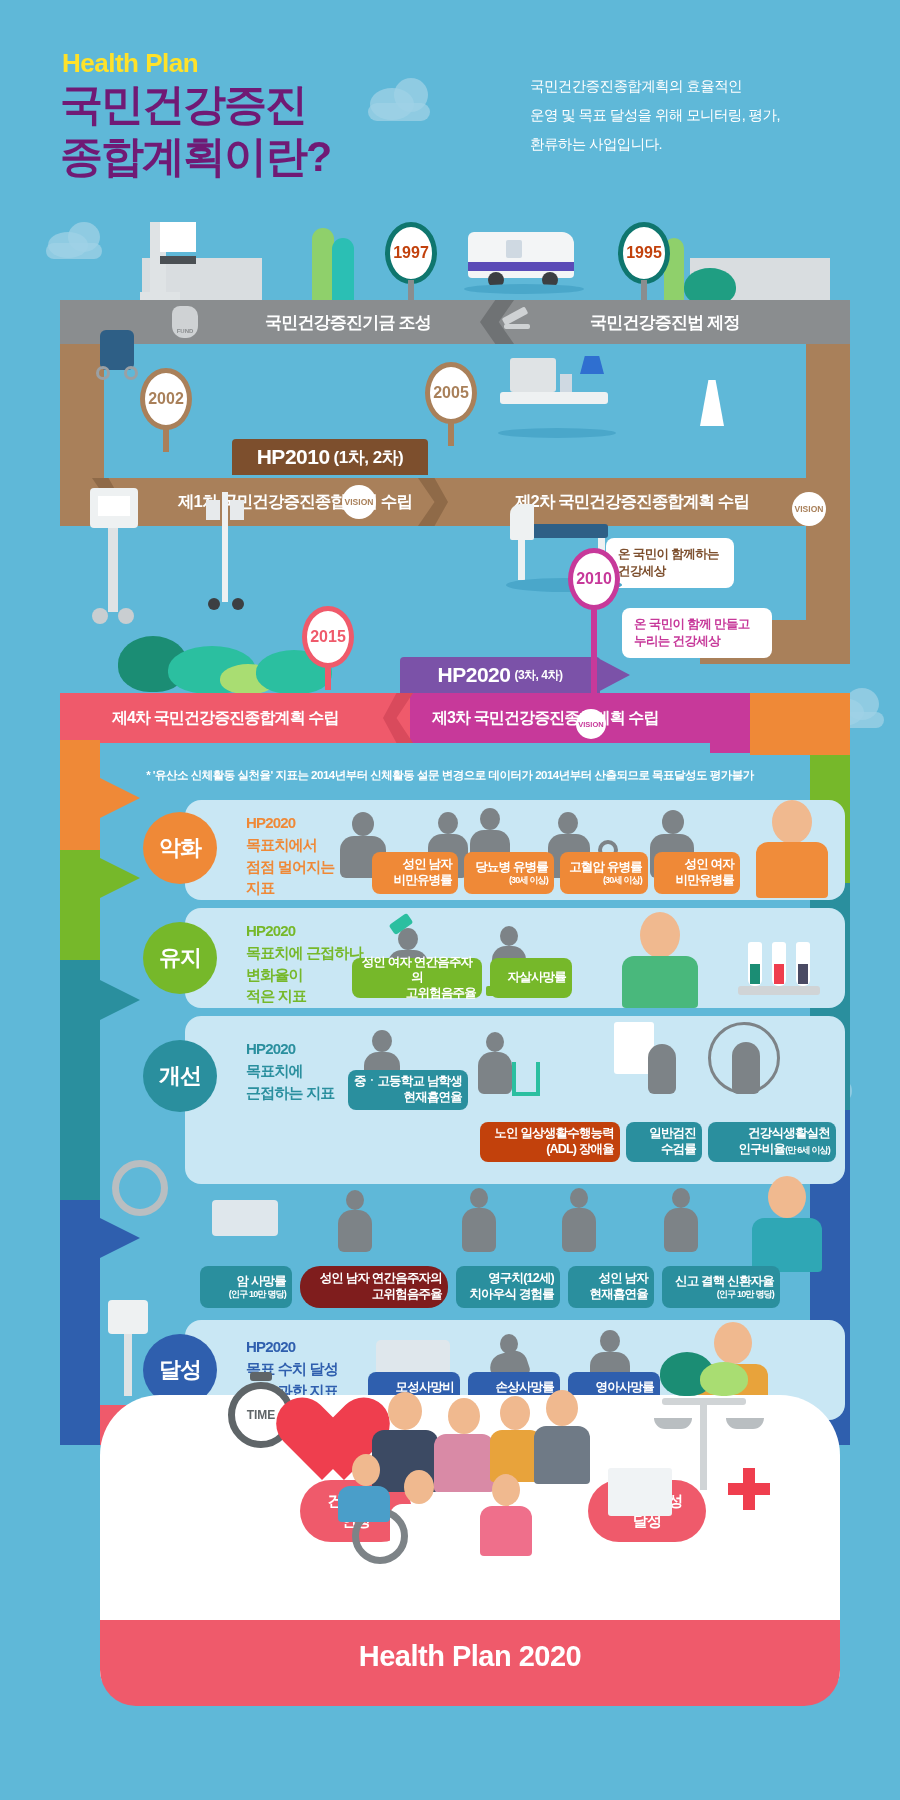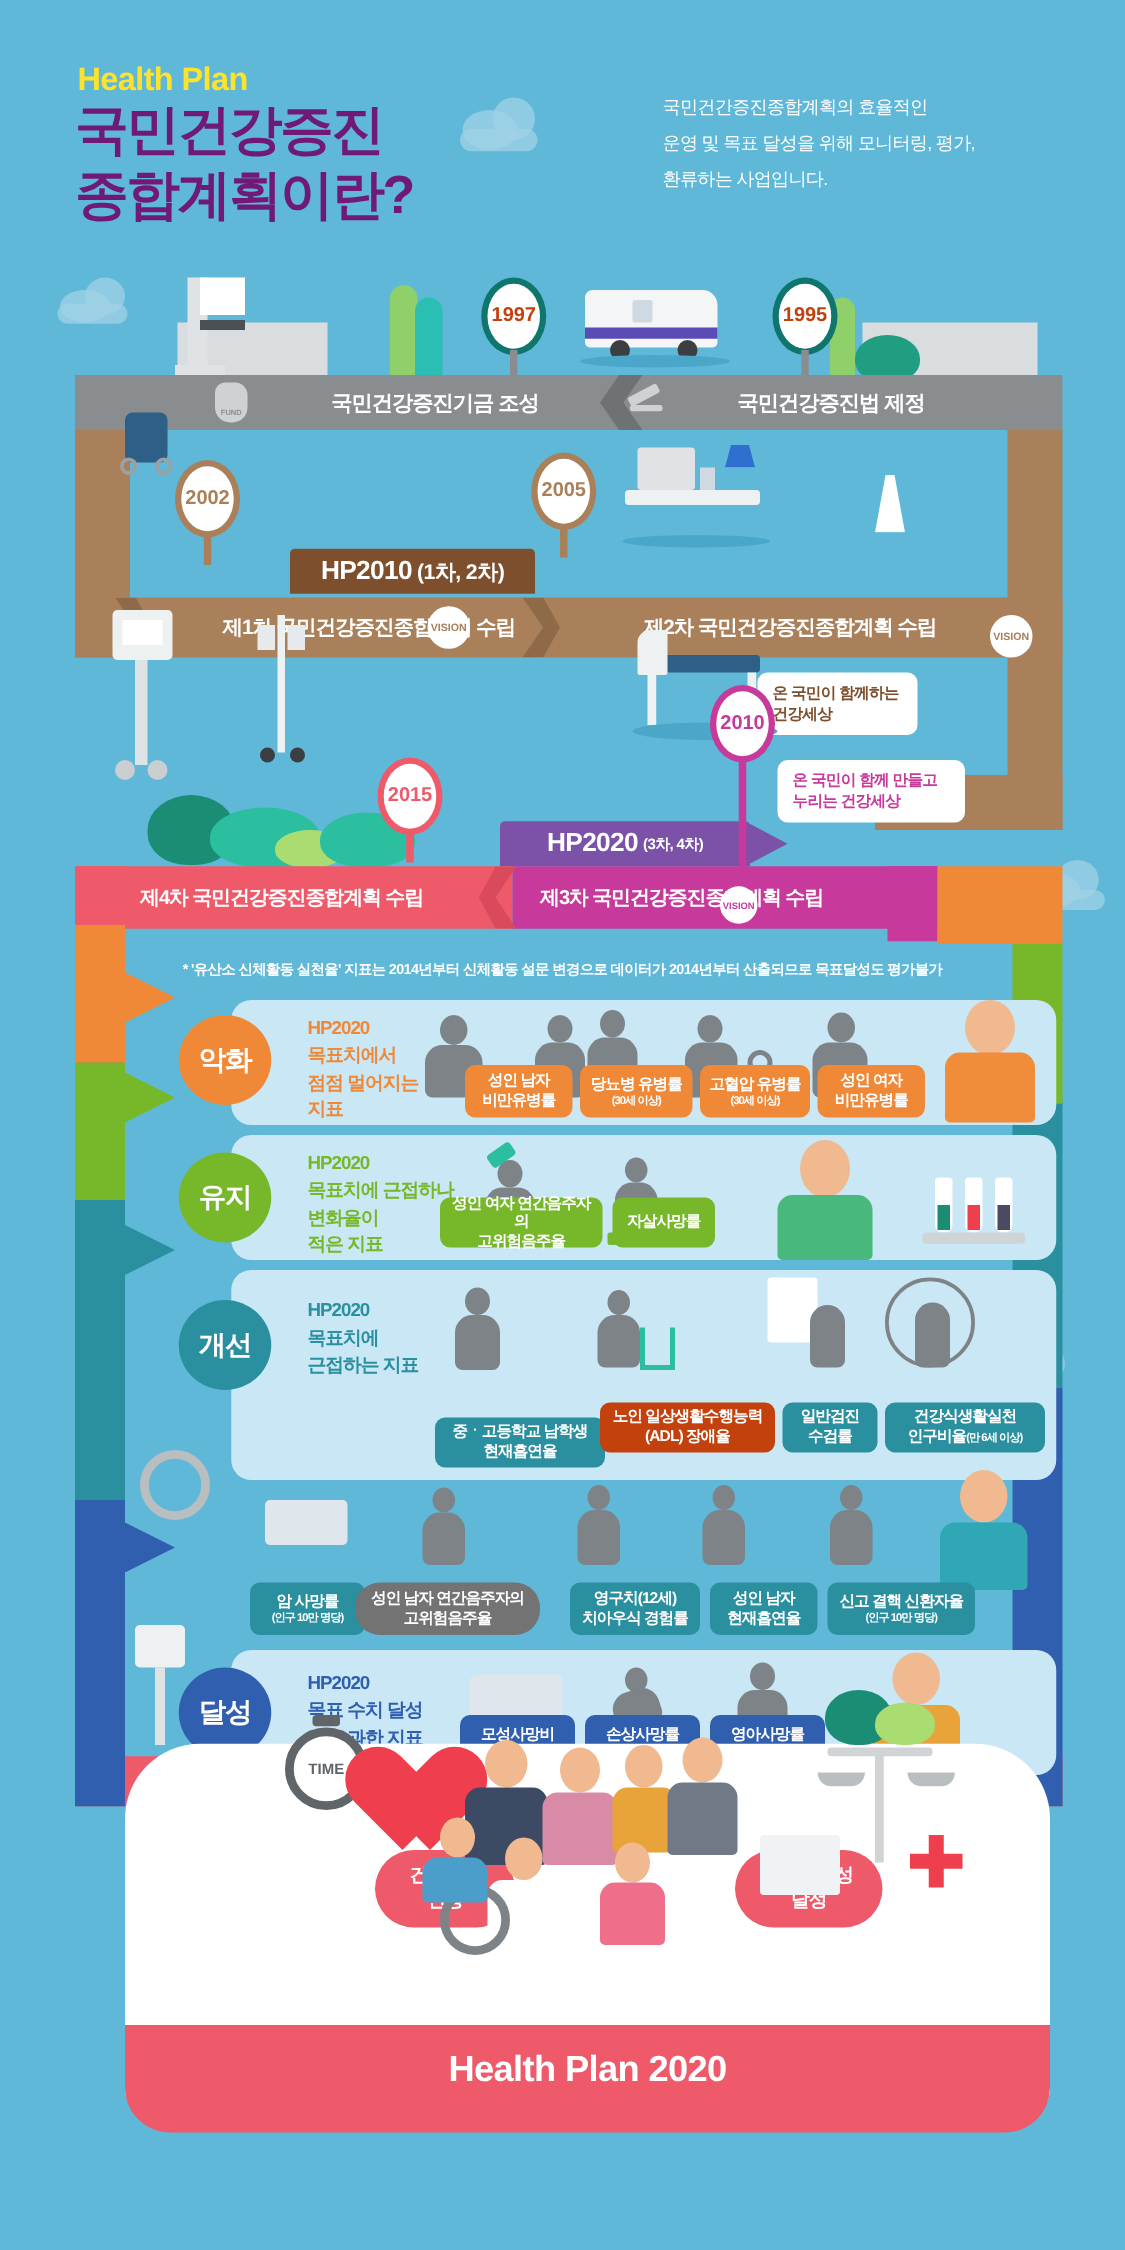--- a/index.html
+++ b/index.html
@@ -197,21 +197,21 @@
     display:flex; align-items:center; justify-content:center;
     color:#fff; font-size:22px; font-weight:bold; letter-spacing:-1px;
   }
   .panel-head {
     position:absolute; font-size:15px; font-weight:bold; line-height:1.45;
     letter-spacing:-0.8px;
   }
   .chip {
     position:absolute; border-radius:8px; color:#fff;
     font-size:12.5px; font-weight:bold; line-height:1.25; letter-spacing:-0.8px;
-    display:flex; flex-direction:column; align-items:center; justify-content:center;
+    display:flex; flex-direction:column; align-items:flex-end; justify-content:center;
     text-align:center; padding:5px 6px;
   }
   .chip .small { font-size:9px; font-weight:bold; }
   .sil-head { position:absolute; background:#7d8387; border-radius:50%; }
   .sil-body { position:absolute; background:#7d8387; border-radius:14px 14px 6px 6px; }
 
   
   .bowl {
     position:absolute; left:100px; top:1395px; width:740px; height:300px;
     background:#ffffff; border-radius:60px 60px 24px 24px;
@@ -547,21 +547,21 @@
   <div class="sil-head" style="left:372px;top:1030px;width:20px;height:22px;"></div>
   <div class="sil-body" style="left:364px;top:1052px;width:36px;height:44px;"></div>
   <div class="sil-head" style="left:486px;top:1032px;width:18px;height:20px;"></div>
   <div class="sil-body" style="left:478px;top:1052px;width:34px;height:42px;"></div>
   <div class="prop" style="left:512px;top:1062px;width:28px;height:34px;border:4px solid #2bbfa0;border-top:0;"></div>
   <div class="prop" style="left:614px;top:1022px;width:40px;height:52px;background:#fff;border-radius:3px;"></div>
   <div class="sil-body" style="left:648px;top:1044px;width:28px;height:50px;"></div>
   <div class="prop" style="left:708px;top:1022px;width:72px;height:72px;border:3px solid #7d8387;border-radius:50%;"></div>
   <div class="sil-body" style="left:732px;top:1042px;width:28px;height:52px;background:#7d8387;"></div>
 
-  <div class="chip" style="left:348px;top:1134px;width:136px;height:40px;background:#2a8f9e;">
+  <div class="chip" style="left:348px;top:1070px;width:120px;height:40px;background:#2a8f9e;">
     <span>중ㆍ고등학교 남학생</span>
     <span>현재흡연율</span>
   </div>
   <div class="chip" style="left:480px;top:1122px;width:140px;height:40px;background:#c2410c;">
     <span>노인 일상생활수행능력</span>
     <span>(ADL) 장애율</span>
   </div>
   <div class="chip" style="left:626px;top:1122px;width:76px;height:40px;background:#2a8f9e;">
     <span>일반검진</span>
     <span>수검률</span>
@@ -582,21 +582,21 @@
   <div class="sil-body" style="left:562px;top:1208px;width:34px;height:44px;"></div>
   <div class="sil-head" style="left:672px;top:1188px;width:18px;height:20px;"></div>
   <div class="sil-body" style="left:664px;top:1208px;width:34px;height:44px;"></div>
   <div class="p-head" style="left:768px;top:1176px;width:38px;height:42px;background:#f0b98f;"></div>
   <div class="p-torso" style="left:752px;top:1218px;width:70px;height:54px;background:#2fa7b5;"></div>
 
   <div class="chip" style="left:200px;top:1266px;width:92px;height:42px;background:#2a8f9e;">
     <span>암 사망률</span>
     <span class="small">(인구 10만 명당)</span>
   </div>
-  <div class="chip" style="left:284px;top:1266px;width:148px;height:42px;background:#737373;border-radius:20px;">
+  <div class="chip" style="left:300px;top:1266px;width:148px;height:42px;background:#7f1d1d;border-radius:20px;">
     <span>성인 남자 연간음주자의</span>
     <span>고위험음주율</span>
   </div>
   <div class="chip" style="left:456px;top:1266px;width:104px;height:42px;background:#2a8f9e;">
     <span>영구치(12세)</span>
     <span>치아우식 경험률</span>
   </div>
   <div class="chip" style="left:568px;top:1266px;width:86px;height:42px;background:#2a8f9e;">
     <span>성인 남자</span>
     <span>현재흡연율</span>

